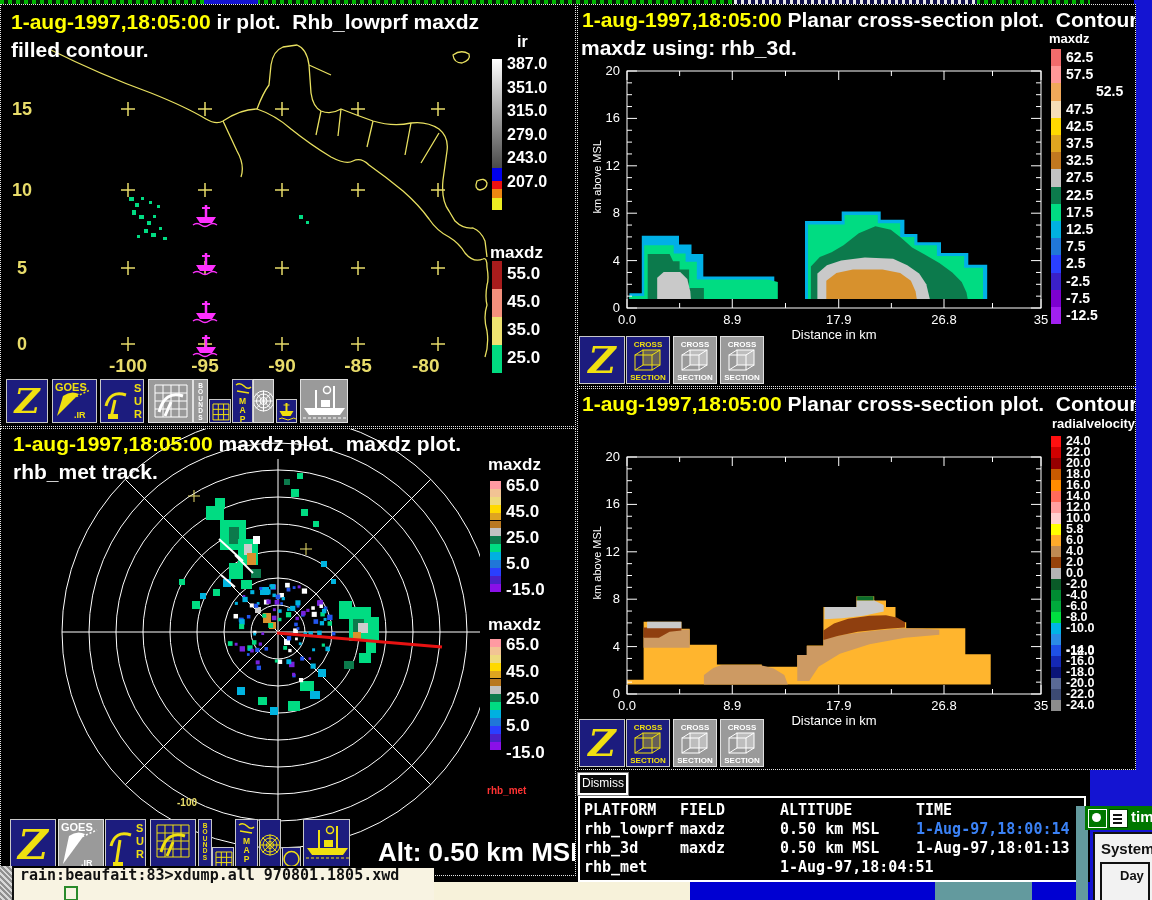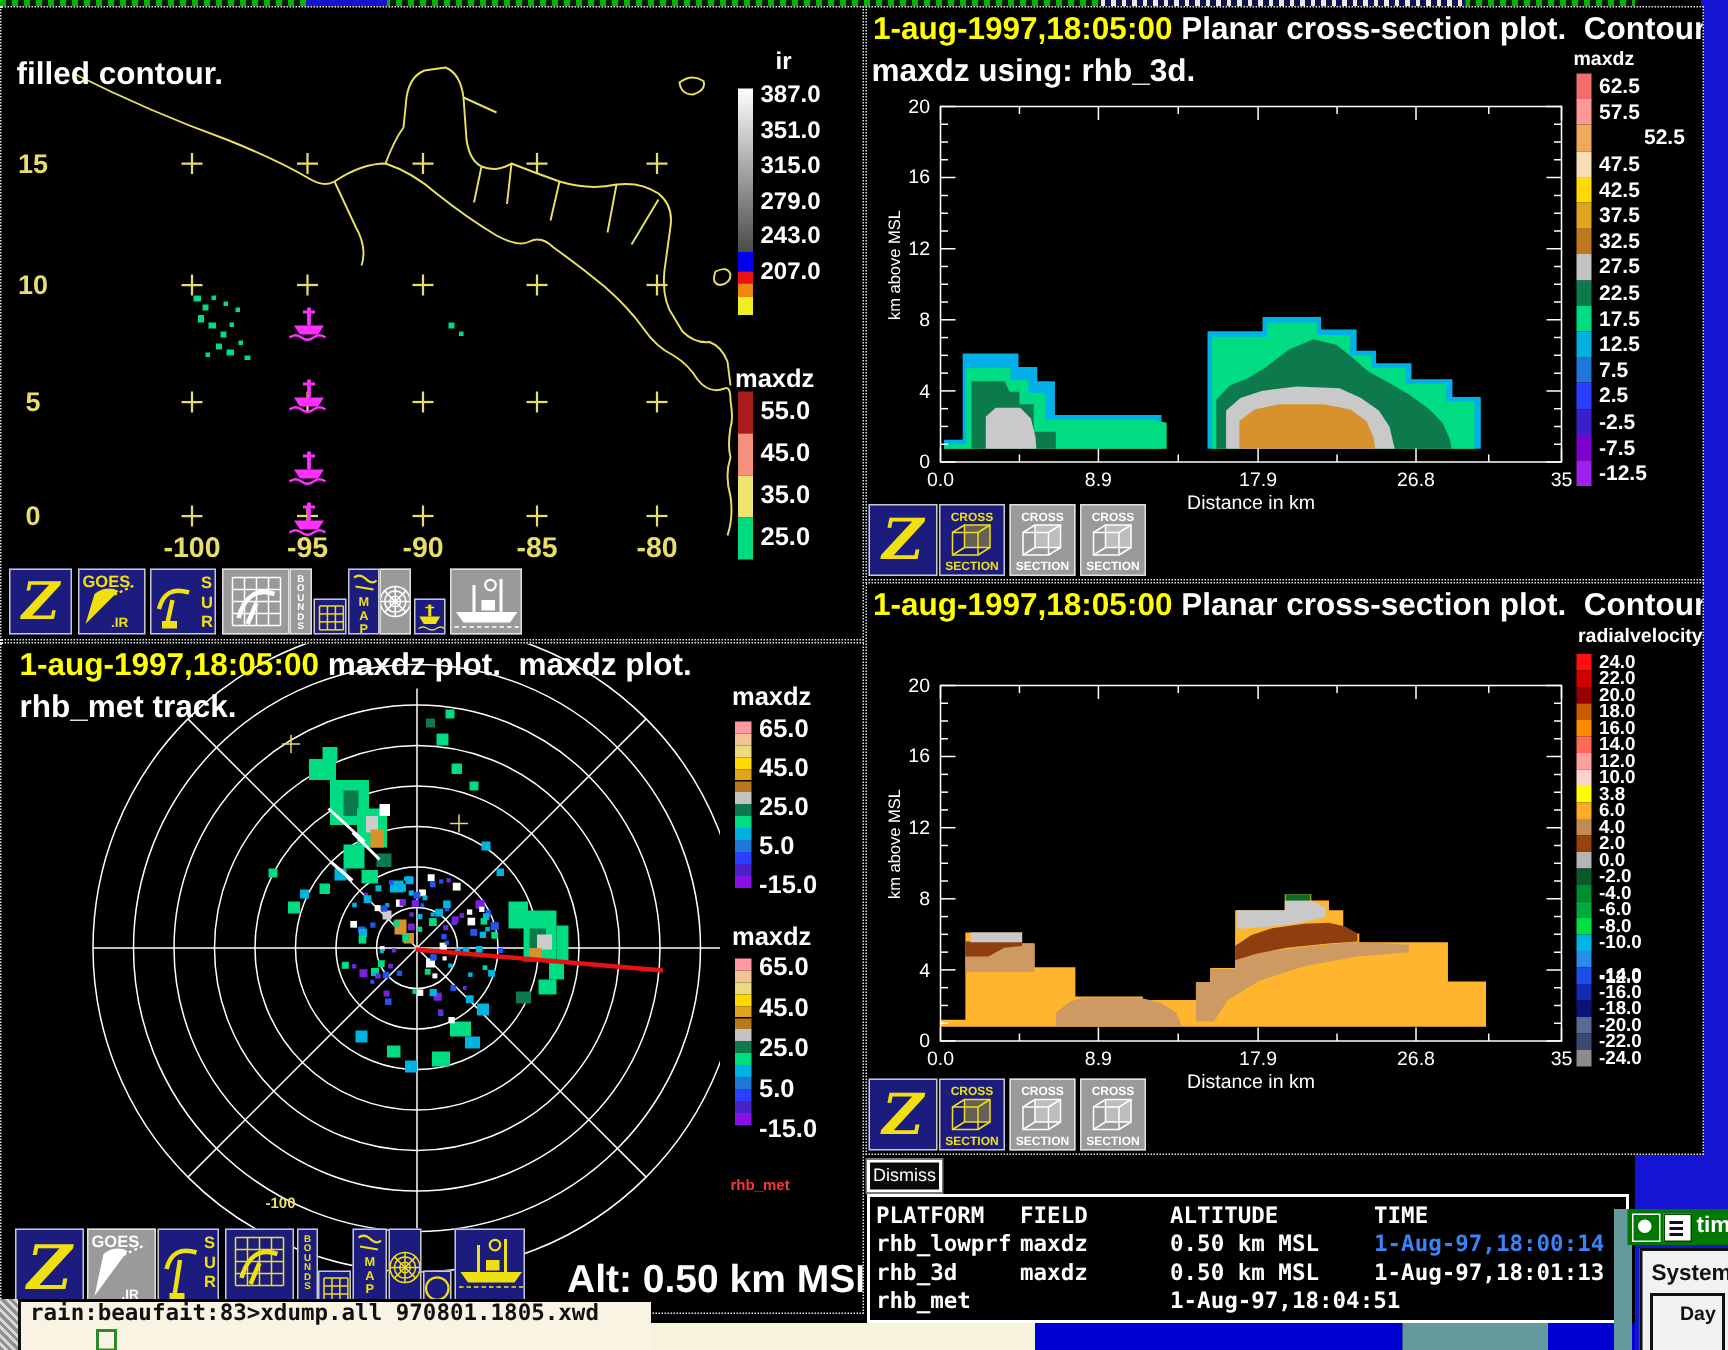--- a/index.html
+++ b/index.html
@@ -117,20 +117,21 @@
           <path d="M-13,10 Q-9,7 -5,10 T3,10 T11,10" fill="none" stroke="#ff30ff" stroke-width="1.5"></path>
         </g>
         <g transform="translate(205,340)">
           <line x1="0" y1="-10" x2="0" y2="2" stroke="#ff30ff" stroke-width="2.5"></line>
           <line x1="-4" y1="-7" x2="4" y2="-7" stroke="#ff30ff" stroke-width="2"></line>
           <path d="M-10,2 L10,2 L6,8 L-6,8 Z" fill="#ff30ff"></path>
           <path d="M-13,10 Q-9,7 -5,10 T3,10 T11,10" fill="none" stroke="#ff30ff" stroke-width="1.5"></path>
         </g>
       </g>
     </svg>
+  <div class="ptitle" style="left:10px;top:4px;"><span class="yel">1-aug-1997,18:05:00</span><span> ir plot.  Rhb_lowprf maxdz</span></div>
   <div class="ptitle" style="left:10px;top:32px;">filled contour.</div>
   <div id="p1bars">
       <div class="abs cbtitle" style="left:516px;top:28px;font-size:16px;">ir</div>
       <div class="abs cbseg" style="left:491px;top:54px;width:10px;height:109px;background:linear-gradient(#ffffff,#4a4a4a);"></div>
       <div class="abs cbseg" style="left:491px;top:163px;width:10px;height:13px;background:#0000ee;"></div>
       <div class="abs cbseg" style="left:491px;top:176px;width:10px;height:8px;background:#ee1111;"></div>
       <div class="abs cbseg" style="left:491px;top:184px;width:10px;height:9px;background:#ee8811;"></div>
       <div class="abs cbseg" style="left:491px;top:193px;width:10px;height:12px;background:#eeee22;"></div>
       <div class="abs cblab" style="left:506px;top:50.08px;font-size:16px;">387.0</div>
       <div class="abs cblab" style="left:506px;top:73.67999999999999px;font-size:16px;">351.0</div>
@@ -251,21 +252,21 @@
       </div>
     </div>
 <div class="abs khaki" style="left:8px;top:94px;width:26px;text-align:center;font-size:18px;">15</div>
     <div class="abs khaki" style="left:8px;top:175px;width:26px;text-align:center;font-size:18px;">10</div>
     <div class="abs khaki" style="left:8px;top:253px;width:26px;text-align:center;font-size:18px;">5</div>
     <div class="abs khaki" style="left:8px;top:329px;width:26px;text-align:center;font-size:18px;">0</div>
     <div class="abs khaki" style="left:101px;top:350px;width:52px;text-align:center;font-size:19px;">-100</div>
     <div class="abs khaki" style="left:178px;top:350px;width:52px;text-align:center;font-size:19px;">-95</div>
     <div class="abs khaki" style="left:255px;top:350px;width:52px;text-align:center;font-size:19px;">-90</div>
     <div class="abs khaki" style="left:331px;top:350px;width:52px;text-align:center;font-size:19px;">-85</div>
-    <div class="abs khaki" style="left:411px;top:350px;width:52px;text-align:center;font-size:19px;">-80</div>
+    <div class="abs khaki" style="left:411px;top:350px;width:52px;text-align:left;font-size:19px;">-80</div>
   </div>
 
 <div class="panel" id="p2" style="left:0;top:428px;width:574px;height:446px;">
   <svg id="p2svg" width="574" height="446" viewBox="0 0 574 446">
       <defs>
         <clipPath id="ppiclip">
           <rect x="0" y="0" width="479" height="446"></rect>
         </clipPath>
       </defs>
       <g clip-path="url(#ppiclip)">
@@ -864,21 +865,21 @@
       <div class="abs cbseg" style="left:473px;top:300px;width:10px;height:11px;background:#3c4a73;"></div>
       <div class="abs cbseg" style="left:473px;top:311px;width:10px;height:11px;background:#8c8c8c;"></div>
       <div class="abs cblab" style="left:488px;top:44.75px;font-size:12.5px;">24.0</div>
       <div class="abs cblab" style="left:488px;top:55.75px;font-size:12.5px;">22.0</div>
       <div class="abs cblab" style="left:488px;top:66.75px;font-size:12.5px;">20.0</div>
       <div class="abs cblab" style="left:488px;top:77.75px;font-size:12.5px;">18.0</div>
       <div class="abs cblab" style="left:488px;top:88.75px;font-size:12.5px;">16.0</div>
       <div class="abs cblab" style="left:488px;top:99.75px;font-size:12.5px;">14.0</div>
       <div class="abs cblab" style="left:488px;top:110.75px;font-size:12.5px;">12.0</div>
       <div class="abs cblab" style="left:488px;top:121.75px;font-size:12.5px;">10.0</div>
-      <div class="abs cblab" style="left:488px;top:132.75px;font-size:12.5px;">3.8</div>
+      <div class="abs cblab" style="left:488px;top:132.75px;font-size:12.5px;">5.8</div>
       <div class="abs cblab" style="left:488px;top:143.75px;font-size:12.5px;">6.0</div>
       <div class="abs cblab" style="left:488px;top:154.75px;font-size:12.5px;">4.0</div>
       <div class="abs cblab" style="left:488px;top:165.75px;font-size:12.5px;">2.0</div>
       <div class="abs cblab" style="left:488px;top:176.75px;font-size:12.5px;">0.0</div>
       <div class="abs cblab" style="left:488px;top:187.75px;font-size:12.5px;">-2.0</div>
       <div class="abs cblab" style="left:488px;top:198.75px;font-size:12.5px;">-4.0</div>
       <div class="abs cblab" style="left:488px;top:209.75px;font-size:12.5px;">-6.0</div>
       <div class="abs cblab" style="left:488px;top:220.75px;font-size:12.5px;">-8.0</div>
       <div class="abs cblab" style="left:488px;top:231.75px;font-size:12.5px;">-10.0</div>
       <div class="abs cblab" style="left:488px;top:242.75px;font-size:12.5px;margin-top:12px;">-12.0</div>

